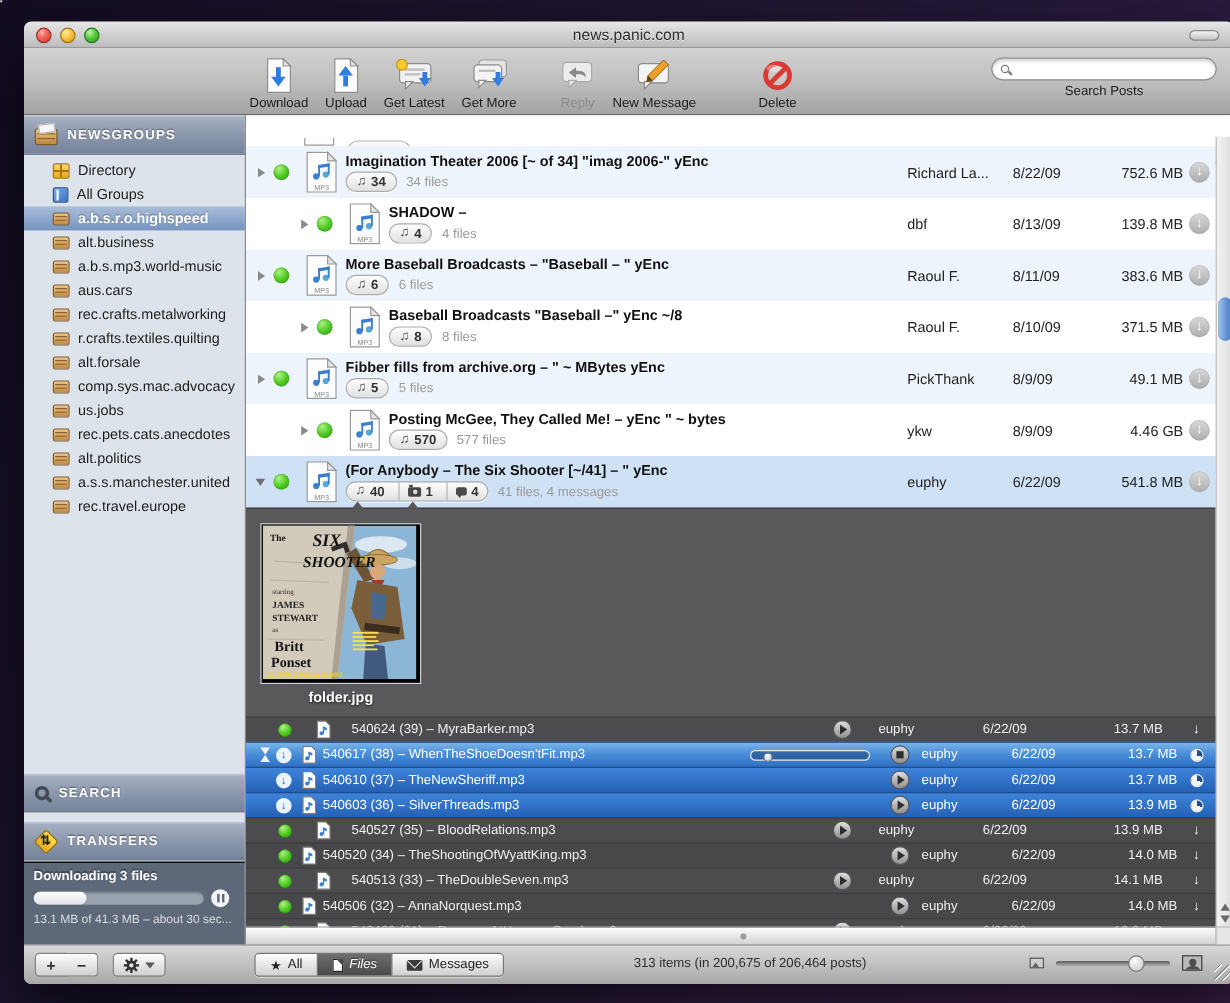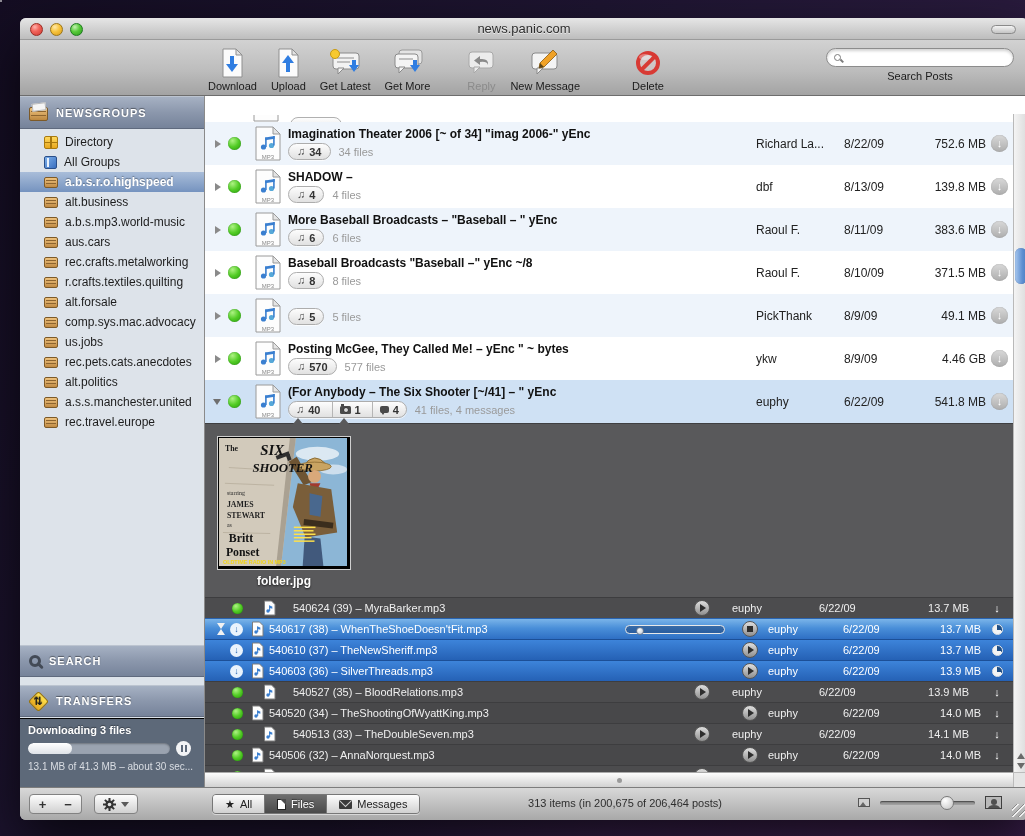--- a/index.html
+++ b/index.html
@@ -93,21 +93,21 @@
 .h-name{flex:1;padding-left:28px;}
 .h-from{width:88px;border-left:1px solid #b5b5b5;padding-left:7px;}
 .h-date{width:90px;border-left:1px solid #b5b5b5;padding-left:7px;display:flex;align-items:center;justify-content:space-between;padding-right:8px;}
 .h-size{width:95px;border-left:1px solid #b5b5b5;text-align:right;padding-right:20px;}
 .tri-down{width:0;height:0;border-left:4px solid transparent;border-right:4px solid transparent;border-top:5px solid #5a5a5a;}
 .partialrow{position:absolute;left:0;right:15px;top:19px;height:7px;background:#fff;overflow:hidden;}
 .partialrow .pr-ico{position:absolute;left:46px;top:-28px;}
 .partialrow .pr-pill{position:absolute;left:85px;top:2px;width:52px;height:16px;border-radius:9px;border:1px solid #b0b0b0;background:linear-gradient(#fdfdfd,#e3e3e3);}
 .plist{position:absolute;left:0;right:15px;top:26px;}
 .prow{height:43px;display:flex;align-items:center;font-size:12px;color:#222;position:relative;}
-.prow.a{background:#eef4fb;} .prow.b{background:#fff;} .prow.sel{background:#cfe1f4;}
+.prow.a{background:#eef4fb;} .prow.b{background:#fff;padding-left:36px;} .prow.sel{background:#cfe1f4;}
 .pdisc{width:16px;display:flex;justify-content:flex-end;}
 .tri-right{width:0;height:0;border-top:4px solid transparent;border-bottom:4px solid transparent;border-left:6px solid #8a8a8a;}
 .tri-open{width:0;height:0;border-left:4px solid transparent;border-right:4px solid transparent;border-top:6px solid #6f6f6f;}
 .pdot{width:27px;display:flex;justify-content:center;}
 .gdot{width:13px;height:13px;border-radius:50%;background:radial-gradient(circle at 35% 28%,#aef283 0%,#52cc25 50%,#2a9a10 100%);box-shadow:inset 0 0 1px #1c7a08;}
 .picon{width:40px;display:flex;justify-content:center;}
 .pbody{flex:1;min-width:0;}
 .pname{font-weight:bold;color:#111;white-space:nowrap;overflow:hidden;}
 .pmeta{display:flex;align-items:center;gap:8px;margin-top:2px;}
 .badge{display:inline-flex;align-items:center;height:17px;border-radius:9px;border:1px solid #adadad;
@@ -172,21 +172,21 @@
   background:linear-gradient(#d8d8d8,#a8a8a8);border-top:1px solid #7d7d7d;}
 .bbtn{position:absolute;top:6px;height:20px;border:1px solid #828282;background:linear-gradient(#fdfdfd,#d0d0d0);
   display:flex;align-items:center;justify-content:center;font-size:13px;color:#333;font-weight:bold;}
 .bplus{left:9px;width:27px;border-radius:4px 0 0 4px;}
 .bminus{left:35px;width:27px;border-radius:0 4px 4px 0;border-left:none;}
 .bgear{left:74px;width:44px;border-radius:4px;gap:5px;}
 .seg{position:absolute;left:192px;top:6px;height:20px;display:flex;border:1px solid #777;border-radius:4px;overflow:hidden;
   box-shadow:0 1px 0 rgba(255,255,255,.5);}
 .segb{display:flex;align-items:center;gap:5px;padding:0 12px;font-size:11px;color:#222;background:linear-gradient(#fdfdfd,#d0d0d0);}
 .segb + .segb{border-left:1px solid #777;}
-.segb.on{background:linear-gradient(#6e6e6e,#4a4a4a);color:#fff;text-shadow:0 -1px 1px rgba(0,0,0,.5);}
+.segb.on{background:linear-gradient(#6e6e6e,#4a4a4a);color:#fff;text-shadow:0 -1px 1px rgba(0,0,0,.5);font-style:italic;}
 .pageico{width:9px;height:11px;background:#fff;border:1px solid #888;position:relative;}
 .segb.on .pageico{border-color:#222;}
 .pageico::after{content:"";position:absolute;right:-1px;top:-1px;border:3px solid transparent;border-top:3px solid #4a4a4a;border-right:3px solid #4a4a4a;}
 .env{width:13px;height:9px;background:#3a3a3a;border-radius:1px;position:relative;overflow:hidden;}
 .env::before{content:"";position:absolute;left:0.5px;top:-6px;width:9px;height:9px;transform:rotate(45deg);background:#3a3a3a;border:1.5px solid #cfcfcf;}
 .bstatus{position:absolute;left:455px;top:9px;width:300px;text-align:center;font-size:11px;color:#2e2e2e;}
 .rctrl{position:absolute;right:26px;top:8px;display:flex;align-items:center;gap:10px;}
 .pic-s{width:12px;height:9px;border:1px solid #555;background:#cfcfcf;position:relative;}
 .pic-s::after{content:"";position:absolute;left:1px;bottom:0;border-left:3px solid transparent;border-right:3px solid transparent;border-bottom:4px solid #666;}
 .zslider{width:95px;height:4px;border-radius:2px;background:linear-gradient(#7d7d7d,#a5a5a5);box-shadow:inset 0 1px 1px rgba(0,0,0,.4);position:relative;}
@@ -578,20 +578,21 @@
               <path d="M20 1 l7 7 h-7 z" fill="#e4e4e4" stroke="#9a9a9a"></path>
               <circle cx="10.5" cy="21" r="2.6" fill="#3a7fd0"></circle>
               <circle cx="18.5" cy="19.5" r="2.6" fill="#56a8d8"></circle>
               <rect x="12.1" y="11.5" width="1.6" height="9.5" fill="#3a7fd0"></rect>
               <rect x="20.1" y="10" width="1.6" height="9.5" fill="#3a7fd0"></rect>
               <path d="M12.1 11.5 l9.6 -1.5 v2.8 l-9.6 1.5 z" fill="#3a7fd0"></path>
               <text x="15" y="32.5" font-size="6" text-anchor="middle" fill="#8a8a8a" font-family="Liberation Sans">MP3</text>
             </svg>
           </span>
         <div class="pbody">
+          <div class="pname">Fibber fills from archive.org – "  ~ MBytes yEnc</div>
           <div class="pmeta">
               <span class="badge">
                 <span class="bglyph">♫</span>
                 <b>5</b>
               </span>
               <span class="filestxt">5 files</span>
             </div>
         </div>
         <span class="pfrom">PickThank</span>
         <span class="pdate">8/9/09</span>

